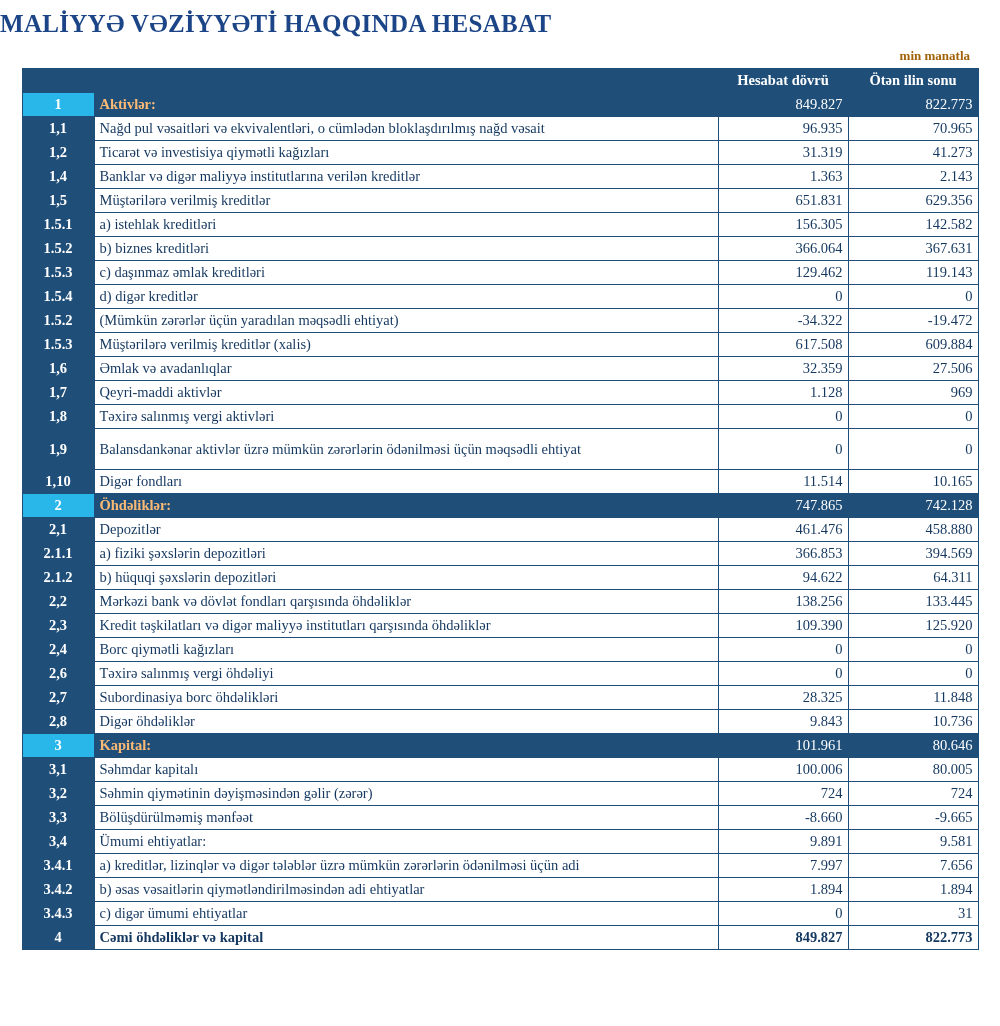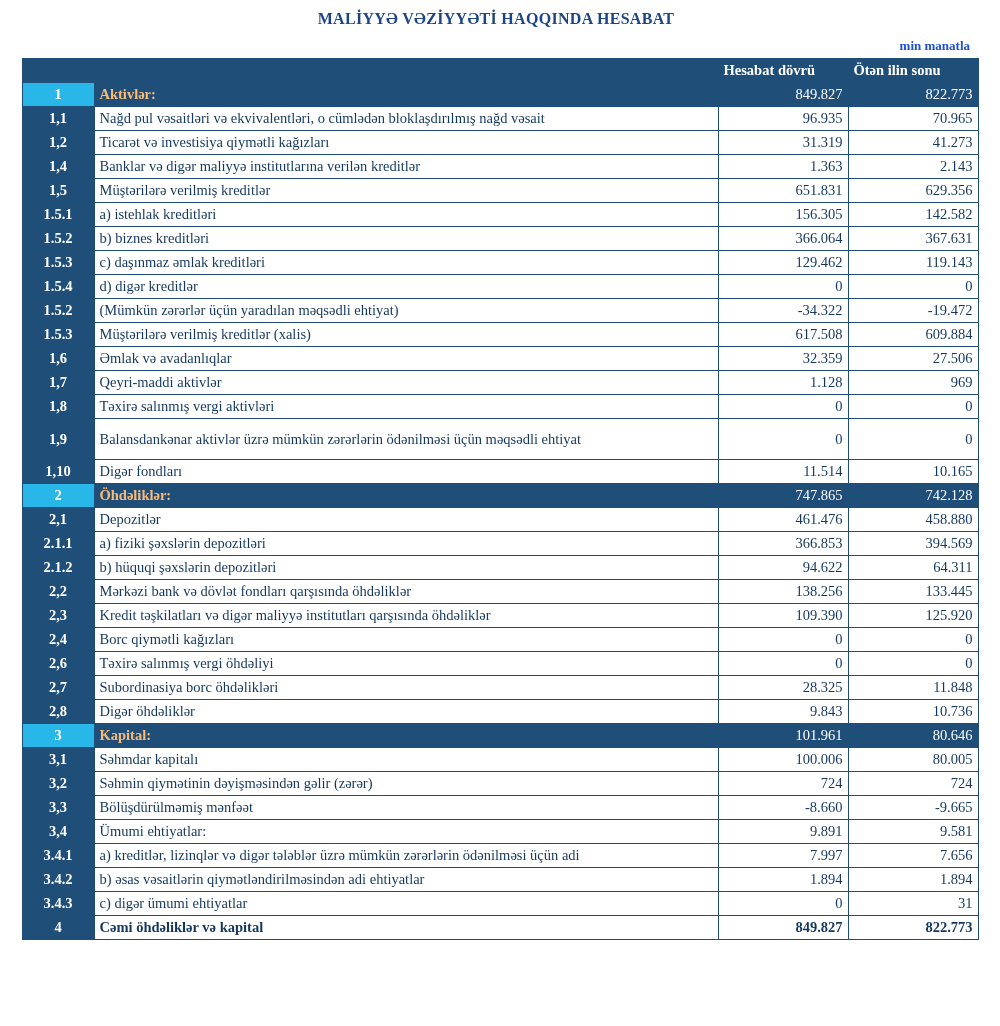--- a/index.html
+++ b/index.html
@@ -13,44 +13,44 @@
     font-family: "Liberation Serif", serif;
     color: #123a63;
   }
   .page {
     width: 1000px;
     height: 1026px;
     position: relative;
     box-sizing: border-box;
   }
   .title {
-    text-align: center;
+    text-align: left;
     font-family: "Liberation Serif", serif;
     font-weight: bold;
-    font-size: 16px;
+    font-size: 25px;
     letter-spacing: 0.3px;
     color: #1c4587;
     margin: 10px 8px 0 0;
     padding: 0;
   }
   .subtitle {
     text-align: center;
     font-family: "Liberation Serif", serif;
     font-weight: bold;
     font-size: 14px;
     color: #1c4587;
     margin: 4px 0 0 0;
     padding: 0;
   }
   .units {
     text-align: right;
     font-family: "Liberation Serif", serif;
     font-weight: bold;
     font-size: 13px;
-    color: #1d4ed8;
+    color: #a16207;
     padding-right: 30px;
     margin-top: 10px;
   }
   table.fin {
     border-collapse: collapse;
     margin: 4px auto 0 auto;
     width: 956px;
     table-layout: fixed;
   }
   table.fin td, table.fin th {
@@ -64,21 +64,21 @@
   col.c-code { width: 72px; }
   col.c-name { width: 624px; }
   col.c-v1 { width: 130px; }
   col.c-v2 { width: 130px; }
 
   
   thead td, thead th {
     background: #1f4e79;
     color: #ffffff;
     font-weight: bold;
-    text-align: left;
+    text-align: center;
     height: 26px;
     font-size: 15px;
   }
   thead td.blank {
     background: #1f4e79;
   }
 
   
   td.code {
     background: #1f4e79;

